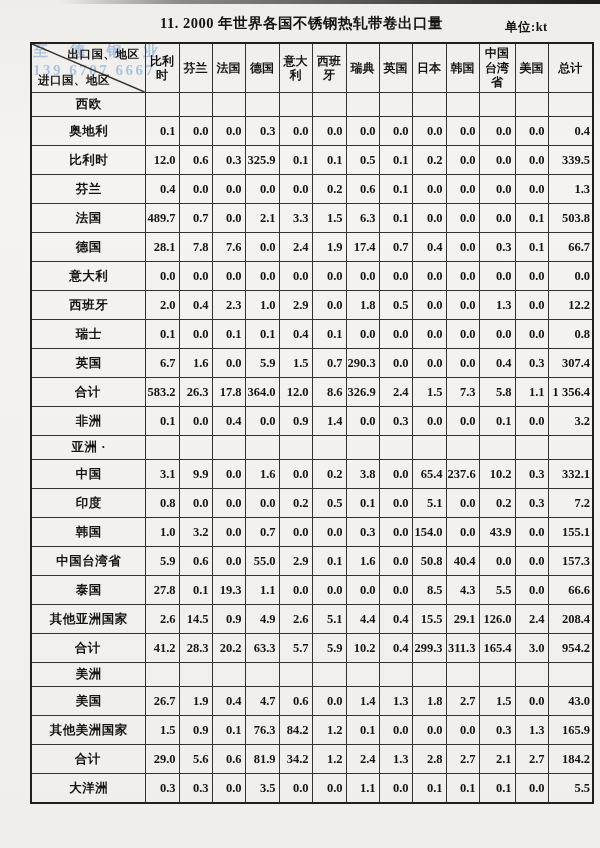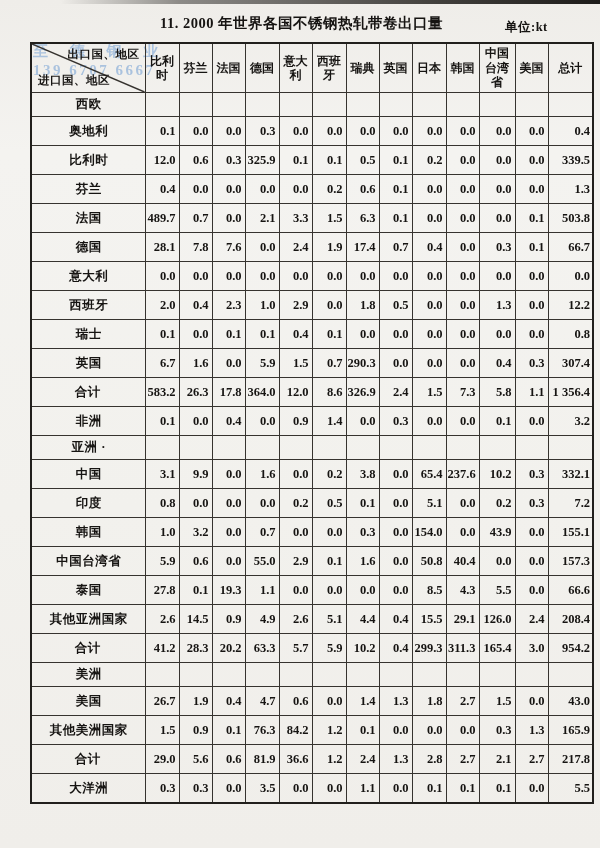--- a/index.html
+++ b/index.html
@@ -472,29 +472,29 @@
           <td class="num-cell">0.3</td>
           <td class="num-cell">1.3</td>
           <td class="num-cell total-col">165.9</td>
         </tr>
         <tr class="row-subtotal">
           <td class="label-cell">合计</td>
           <td class="num-cell">29.0</td>
           <td class="num-cell">5.6</td>
           <td class="num-cell">0.6</td>
           <td class="num-cell">81.9</td>
-          <td class="num-cell">36.6</td>
+          <td class="num-cell">34.2</td>
           <td class="num-cell">1.2</td>
           <td class="num-cell">2.4</td>
           <td class="num-cell">1.3</td>
           <td class="num-cell">2.8</td>
           <td class="num-cell">2.7</td>
           <td class="num-cell">2.1</td>
           <td class="num-cell">2.7</td>
-          <td class="num-cell total-col">217.8</td>
+          <td class="num-cell total-col">184.2</td>
         </tr>
         <tr class="row-region">
           <td class="label-cell">大洋洲</td>
           <td class="num-cell">0.3</td>
           <td class="num-cell">0.3</td>
           <td class="num-cell">0.0</td>
           <td class="num-cell">3.5</td>
           <td class="num-cell">0.0</td>
           <td class="num-cell">0.0</td>
           <td class="num-cell">1.1</td>

